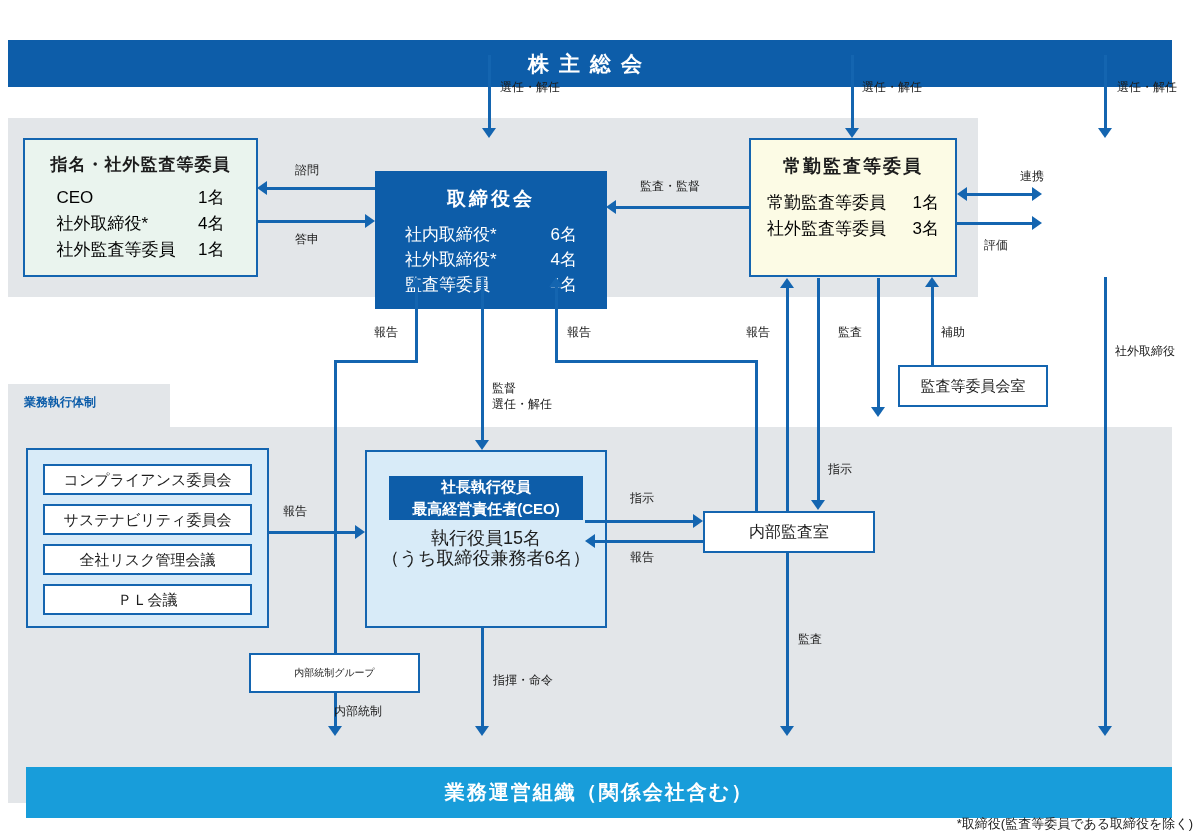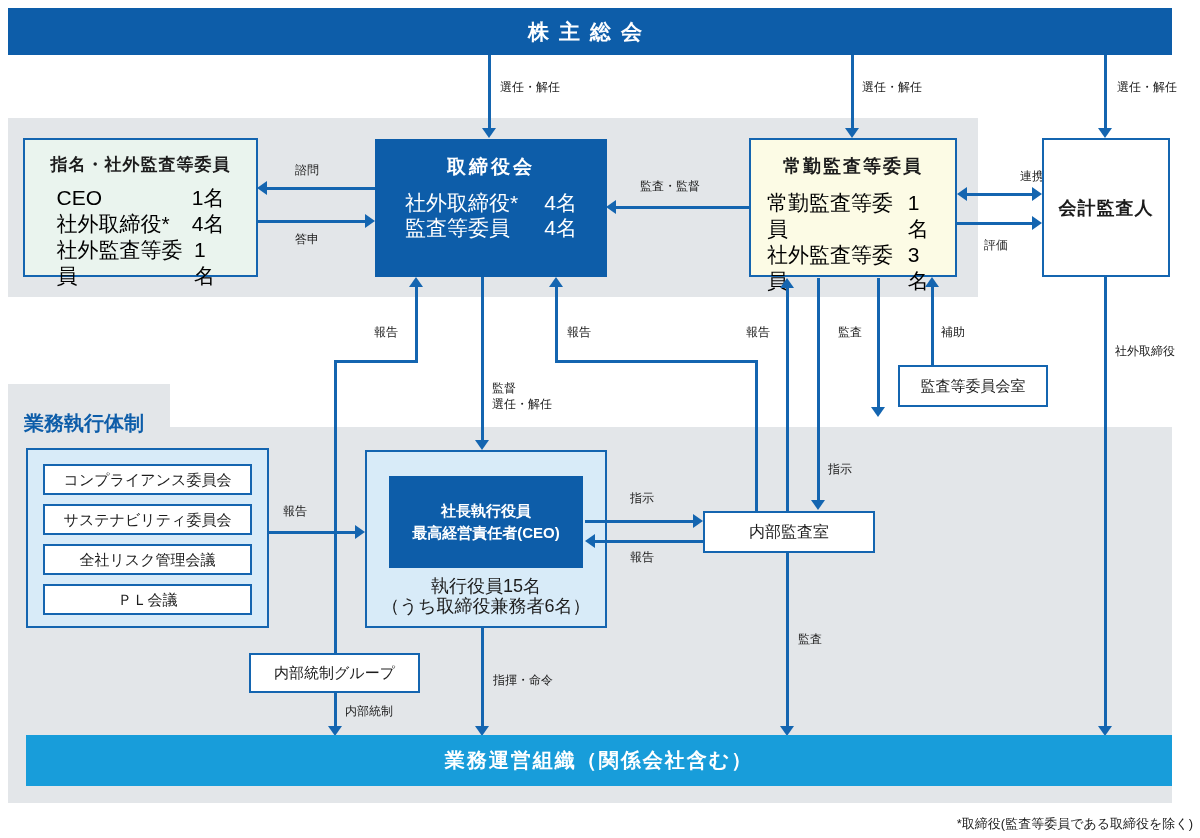--- a/index.html
+++ b/index.html
@@ -11,23 +11,23 @@
   .stage{position:relative;width:1200px;height:838px;background:#fff;overflow:hidden;}
   .band{position:absolute;background:var(--gray);}
   .box{position:absolute;border:2px solid var(--line);background:#fff;}
   .vl,.hl{position:absolute;background:var(--line);}
   .ah{position:absolute;width:0;height:0;border-style:solid;border-color:transparent;}
   .ah-down{border-width:10px 7px 0 7px;border-top-color:var(--line);}
   .ah-up{border-width:0 7px 10px 7px;border-bottom-color:var(--line);}
   .ah-left{border-width:7px 10px 7px 0;border-right-color:var(--line);}
   .ah-right{border-width:7px 0 7px 10px;border-left-color:var(--line);}
   .lbl{position:absolute;font-size:12px;color:var(--ink);white-space:nowrap;}
-  .bar{position:absolute;background:var(--deep);color:#fff;display:flex;align-items:center;justify-content:center;font-weight:bold;}
+  .bar{position:absolute;background:var(--deep);color:#fff;display:flex;align-items:center;justify-content:center;font-weight:bold;margin-top:32px;}
   .title{font-weight:bold;text-align:center;color:var(--ink);}
-  .rows{margin:0 auto;font-size:21px;}
+  .rows{margin:0 auto;font-size:17px;}
   .row{display:flex;justify-content:space-between;line-height:26px;}
   .center-txt{display:flex;align-items:center;justify-content:center;font-size:16px;color:var(--ink);}
   .panel-item{background:#fff;border:2px solid var(--line);text-align:center;font-size:15px;line-height:27px;color:var(--ink);}
 </style>
 </head>
 <body>
 
 <div class="stage">
 
   <div class="band" style="left:8px;top:118px;width:970px;height:179px;"></div>
@@ -73,20 +73,24 @@
   <div class="lbl" style="left:295px;top:162px;">諮問</div>
 
   <div class="hl" style="left:258px;top:220px;width:109px;height:3px;"></div>
   <div class="ah ah-right" style="left:365px;top:214px;"></div>
   <div class="lbl" style="left:295px;top:231px;">答申</div>
 
   <div class="bar" style="left:375px;top:139px;width:232px;height:138px;flex-direction:column;justify-content:flex-start;padding-top:15px;font-weight:normal;">
     <div class="title" style="font-size:19px;letter-spacing:3px;color:#fff;">取締役会</div>
     <div class="rows" style="width:172px;margin-top:10px;line-height:25px;">
       <div class="row" style="line-height:25px;">
+        <span>社内取締役*</span>
+        <span>6名</span>
+      </div>
+      <div class="row" style="line-height:25px;">
         <span>社外取締役*</span>
         <span>4名</span>
       </div>
       <div class="row" style="line-height:25px;">
         <span>監査等委員</span>
         <span>4名</span>
       </div>
     </div>
   </div>
 
@@ -110,23 +114,20 @@
 
   <div class="hl" style="left:966px;top:193px;width:67px;height:3px;"></div>
   <div class="ah ah-left" style="left:957px;top:187px;"></div>
   <div class="ah ah-right" style="left:1032px;top:187px;"></div>
   <div class="lbl" style="left:984px;top:168px;margin-left:36px;">連携</div>
 
   <div class="hl" style="left:957px;top:222px;width:76px;height:3px;"></div>
   <div class="ah ah-right" style="left:1032px;top:216px;"></div>
   <div class="lbl" style="left:984px;top:237px;">評価</div>
 
-  <div class="box center-txt" style="left:1042px;top:138px;width:128px;height:139px;font-size:18px;font-weight:bold;letter-spacing:1px;">
-    <span>会計監査人</span>
-  </div>
 
   <div class="vl" style="left:334px;top:361px;width:3px;height:292px;"></div>
   <div class="hl" style="left:334px;top:360px;width:84px;height:3px;"></div>
   <div class="vl" style="left:415px;top:286px;width:3px;height:76px;"></div>
   <div class="ah ah-up" style="left:409px;top:277px;"></div>
   <div class="lbl" style="left:374px;top:324px;">報告</div>
 
   <div class="vl" style="left:481px;top:277px;width:3px;height:164px;"></div>
   <div class="ah ah-down" style="left:475px;top:440px;"></div>
   <div class="lbl" style="left:492px;top:380px;">監督</div>
@@ -155,35 +156,35 @@
   <div class="lbl" style="left:941px;top:324px;">補助</div>
 
   <div class="box center-txt" style="left:898px;top:365px;width:150px;height:42px;font-size:15px;">
     <span>監査等委員会室</span>
   </div>
 
   <div class="vl" style="left:1104px;top:277px;width:3px;height:450px;"></div>
   <div class="ah ah-down" style="left:1098px;top:726px;"></div>
   <div class="lbl" style="left:1115px;top:343px;">社外取締役</div>
 
-  <div class="lbl" style="left:24px;top:394px;font-size:20px;font-weight:bold;color:var(--deep);margin-top:16px;">業務執行体制</div>
+  <div class="lbl" style="left:24px;top:394px;font-size:12px;font-weight:bold;color:var(--deep);">業務執行体制</div>
 
   <div class="box" style="left:26px;top:448px;width:243px;height:180px;background:var(--pale);padding:14px 15px;display:flex;flex-direction:column;gap:9px;">
     <div class="panel-item">コンプライアンス委員会</div>
     <div class="panel-item">サステナビリティ委員会</div>
     <div class="panel-item">全社リスク管理会議</div>
     <div class="panel-item">ＰＬ会議</div>
   </div>
 
   <div class="hl" style="left:269px;top:531px;width:89px;height:3px;"></div>
   <div class="ah ah-right" style="left:355px;top:525px;"></div>
   <div class="lbl" style="left:283px;top:503px;">報告</div>
 
   <div class="box" style="left:365px;top:450px;width:242px;height:178px;background:var(--pale);padding-top:14px;">
-    <div style="width:194px;margin:10px auto 0;background:var(--deep);color:#fff;text-align:center;font-size:15px;font-weight:bold;line-height:22px;padding:24px 0;">
+    <div style="width:194px;margin:10px auto 0;background:var(--deep);color:#fff;text-align:center;font-size:15px;font-weight:bold;line-height:22px;padding:0 0;">
       <div>社長執行役員</div>
       <div>最高経営責任者(CEO)</div>
     </div>
     <div style="text-align:center;font-size:18px;color:var(--ink);margin-top:8px;line-height:20px;">
       <div>執行役員15名</div>
       <div>（うち取締役兼務者6名）</div>
     </div>
   </div>
 
   <div class="hl" style="left:585px;top:520px;width:111px;height:3px;"></div>
@@ -195,26 +196,26 @@
   <div class="lbl" style="left:630px;top:549px;">報告</div>
 
   <div class="box center-txt" style="left:703px;top:511px;width:172px;height:42px;">
     <span>内部監査室</span>
   </div>
 
   <div class="vl" style="left:786px;top:553px;width:3px;height:174px;"></div>
   <div class="ah ah-down" style="left:780px;top:726px;"></div>
   <div class="lbl" style="left:798px;top:631px;">監査</div>
 
-  <div class="box center-txt" style="left:249px;top:653px;width:171px;height:40px;font-size:15px;">
+  <div class="box center-txt" style="left:249px;top:653px;width:171px;height:40px;font-size:10px;">
     <span>内部統制グループ</span>
   </div>
   <div class="vl" style="left:334px;top:693px;width:3px;height:34px;"></div>
   <div class="ah ah-down" style="left:328px;top:726px;"></div>
-  <div class="lbl" style="left:345px;top:703px;text-align:right;">内部統制</div>
+  <div class="lbl" style="left:334px;top:703px;text-align:right;">内部統制</div>
 
   <div class="vl" style="left:481px;top:628px;width:3px;height:99px;"></div>
   <div class="ah ah-down" style="left:475px;top:726px;"></div>
   <div class="lbl" style="left:493px;top:672px;">指揮・命令</div>
 
   <div class="bar" style="left:26px;top:735px;width:1146px;height:51px;background:var(--bright);font-size:20px;letter-spacing:2px;">
     <span>業務運営組織（関係会社含む）</span>
   </div>
 
   <div class="lbl" style="left:700px;top:815px;width:493px;text-align:right;font-size:13px;">*取締役(監査等委員である取締役を除く)</div>

